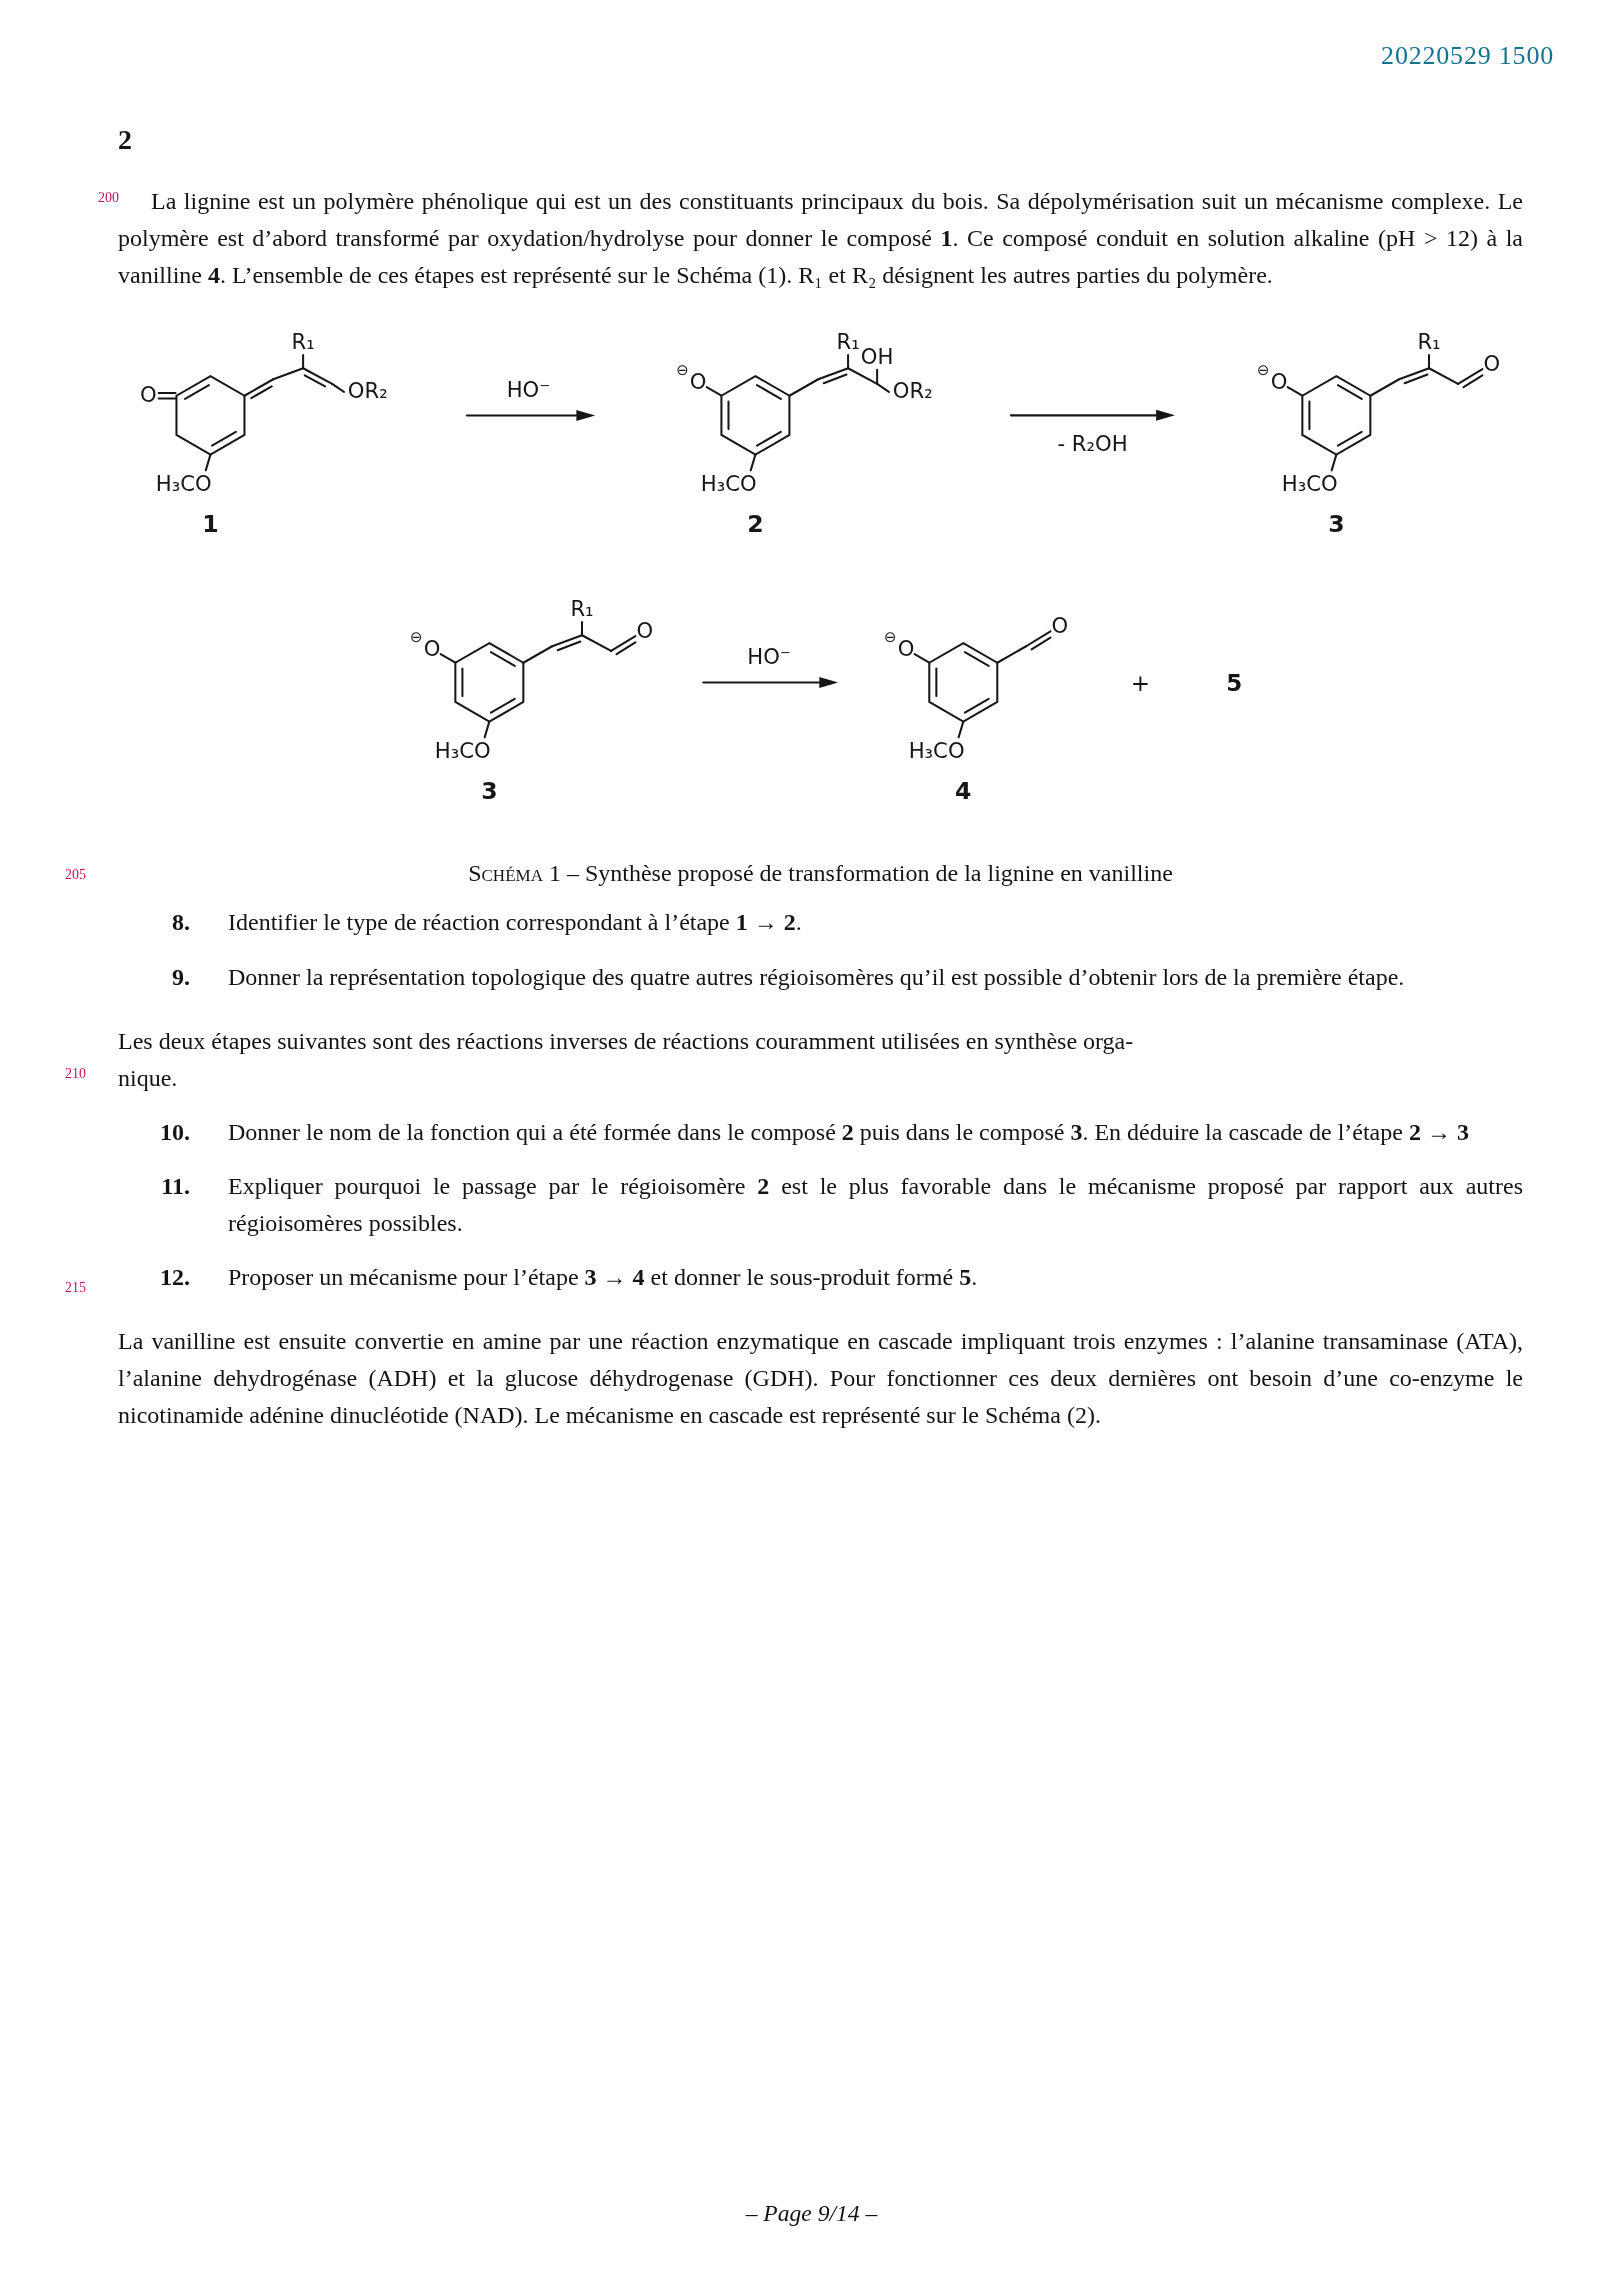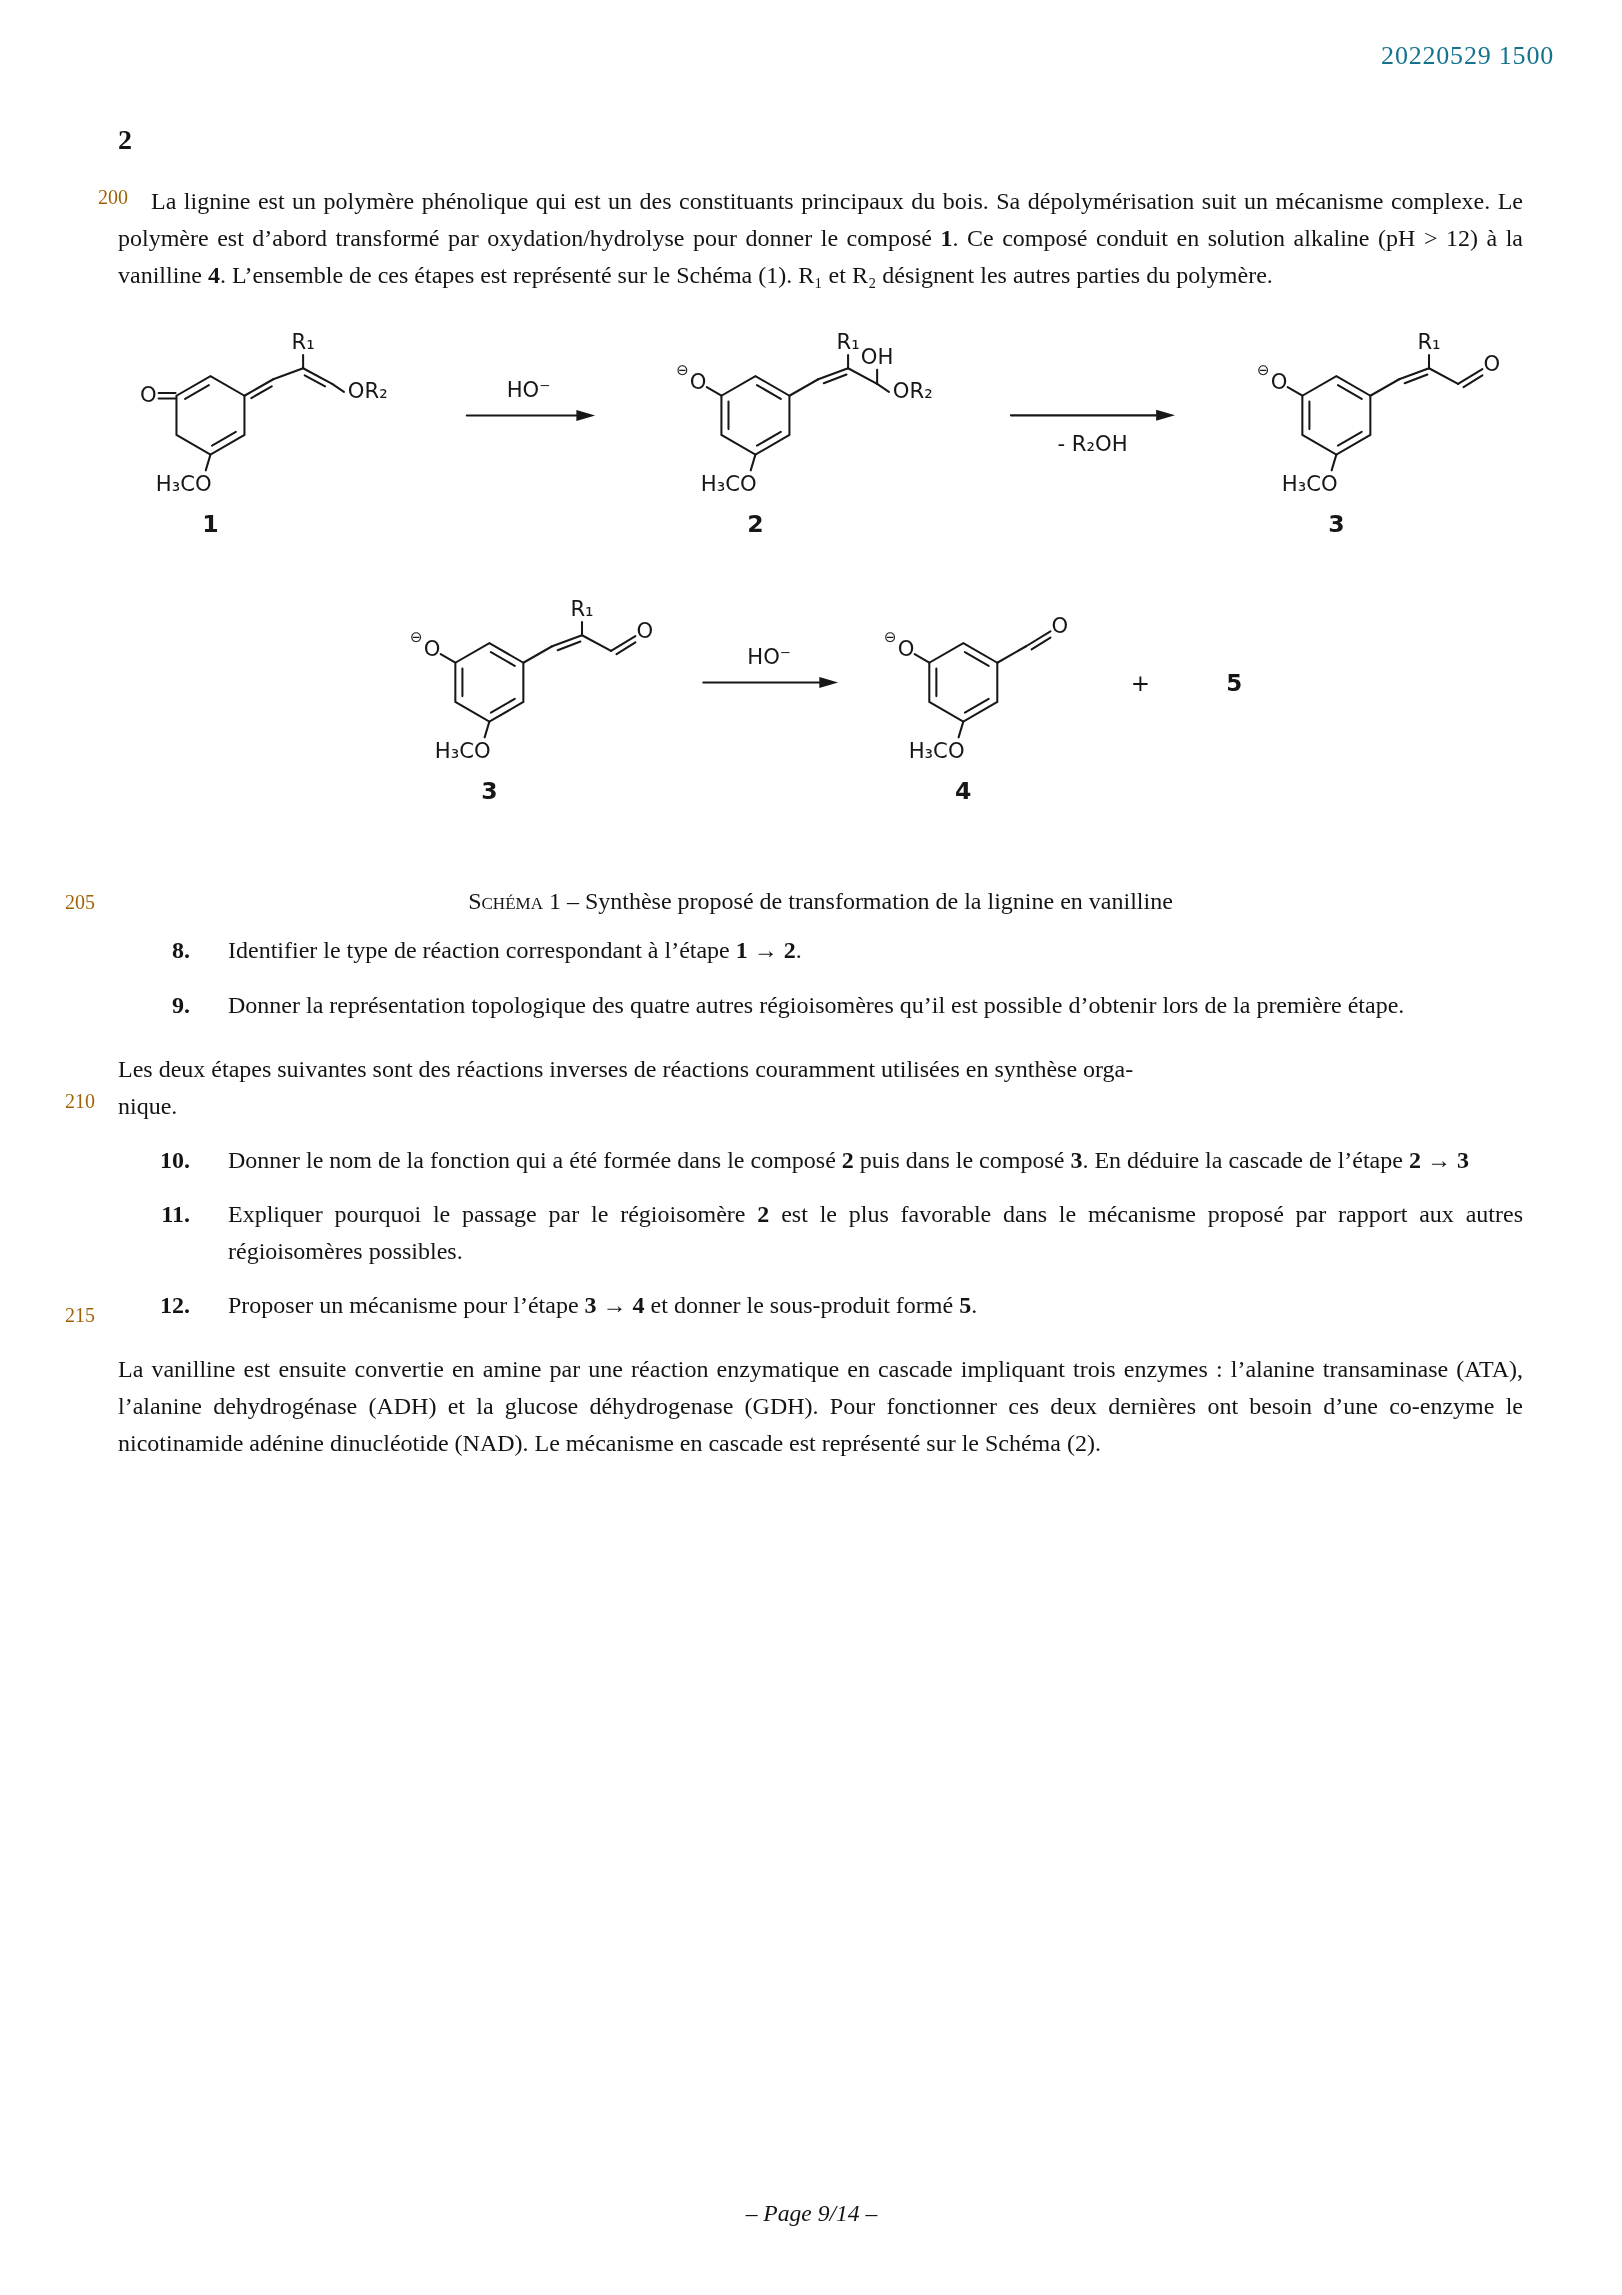--- a/index.html
+++ b/index.html
@@ -38,23 +38,23 @@
     margin-top: 27px;
     font-size: 24px;
     line-height: 37px;
     text-align: justify;
     position: relative;
   }
   .indent { text-indent: 33px; }
   .lineno {
     position: absolute;
     left: -53px;
-    font-size: 20px;
+    font-size: 14px;
     line-height: 17.3px;
-    color: #a16207;
+    color: #be185d;
   }
   .scheme { margin-top: 35px; }
   .srow { display: flex; align-items: flex-start; }
   .row1 { justify-content: space-between; padding: 0 6.3px; }
   .row2 { margin-top: 55px; justify-content: center; gap: 27px; }
   svg { display: block; }
   .bond { stroke: #171717; stroke-width: 2.6; fill: none; stroke-linecap: round; }
   .ahead { fill: #171717; stroke: none; }
   svg text { font-family: "DejaVu Sans", sans-serif; fill: #171717; }
   .atom { font-size: 27px; }
@@ -62,21 +62,21 @@
   .cnum { font-size: 30px; font-weight: bold; }
   .alabel { font-size: 27px; }
   .sym {
     margin-top: 74px;
     font-family: "DejaVu Sans", sans-serif;
     font-size: 23px;
   }
   .plus { margin-left: 19px; }
   .five { font-weight: bold; margin-left: 49px; }
   .caption {
-    margin-top: 80px;
+    margin-top: 52px;
     text-align: center;
     font-size: 24px;
     position: relative;
   }
   .smallcaps { font-variant: small-caps; }
   .qblock { margin-top: 11px; }
   .question {
     display: flex;
     margin-top: 17.3px;
     font-size: 24px;

